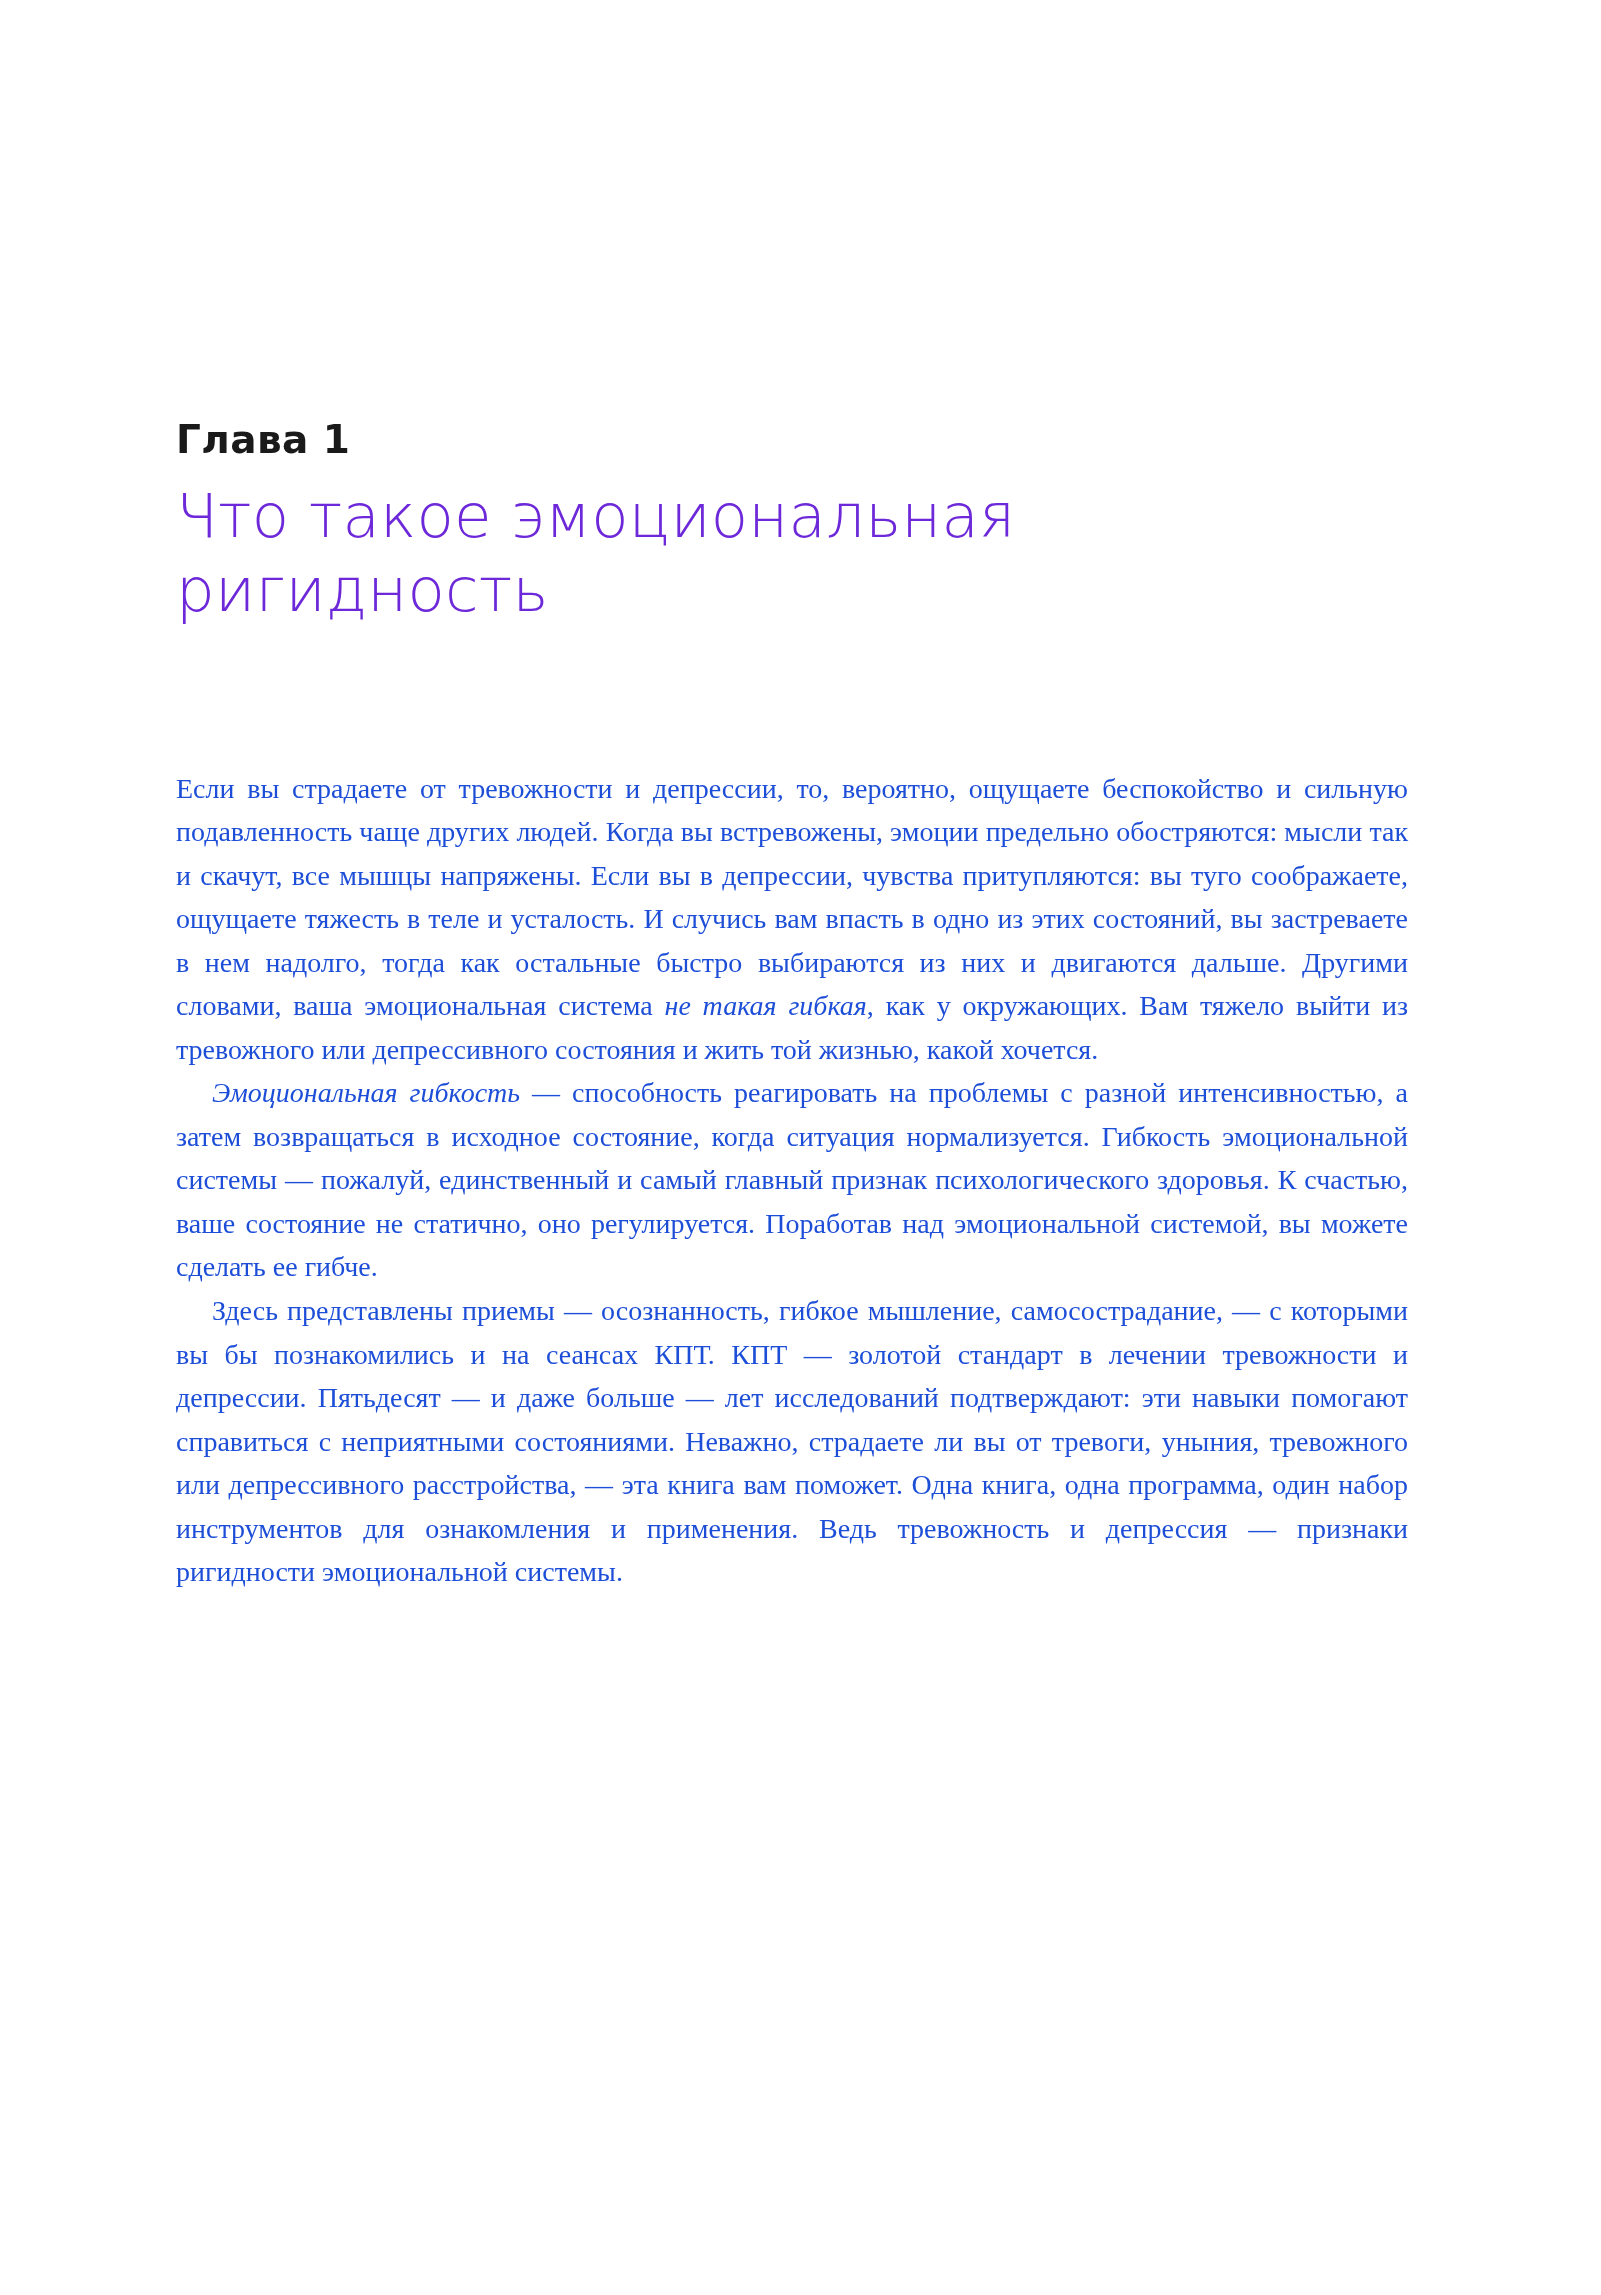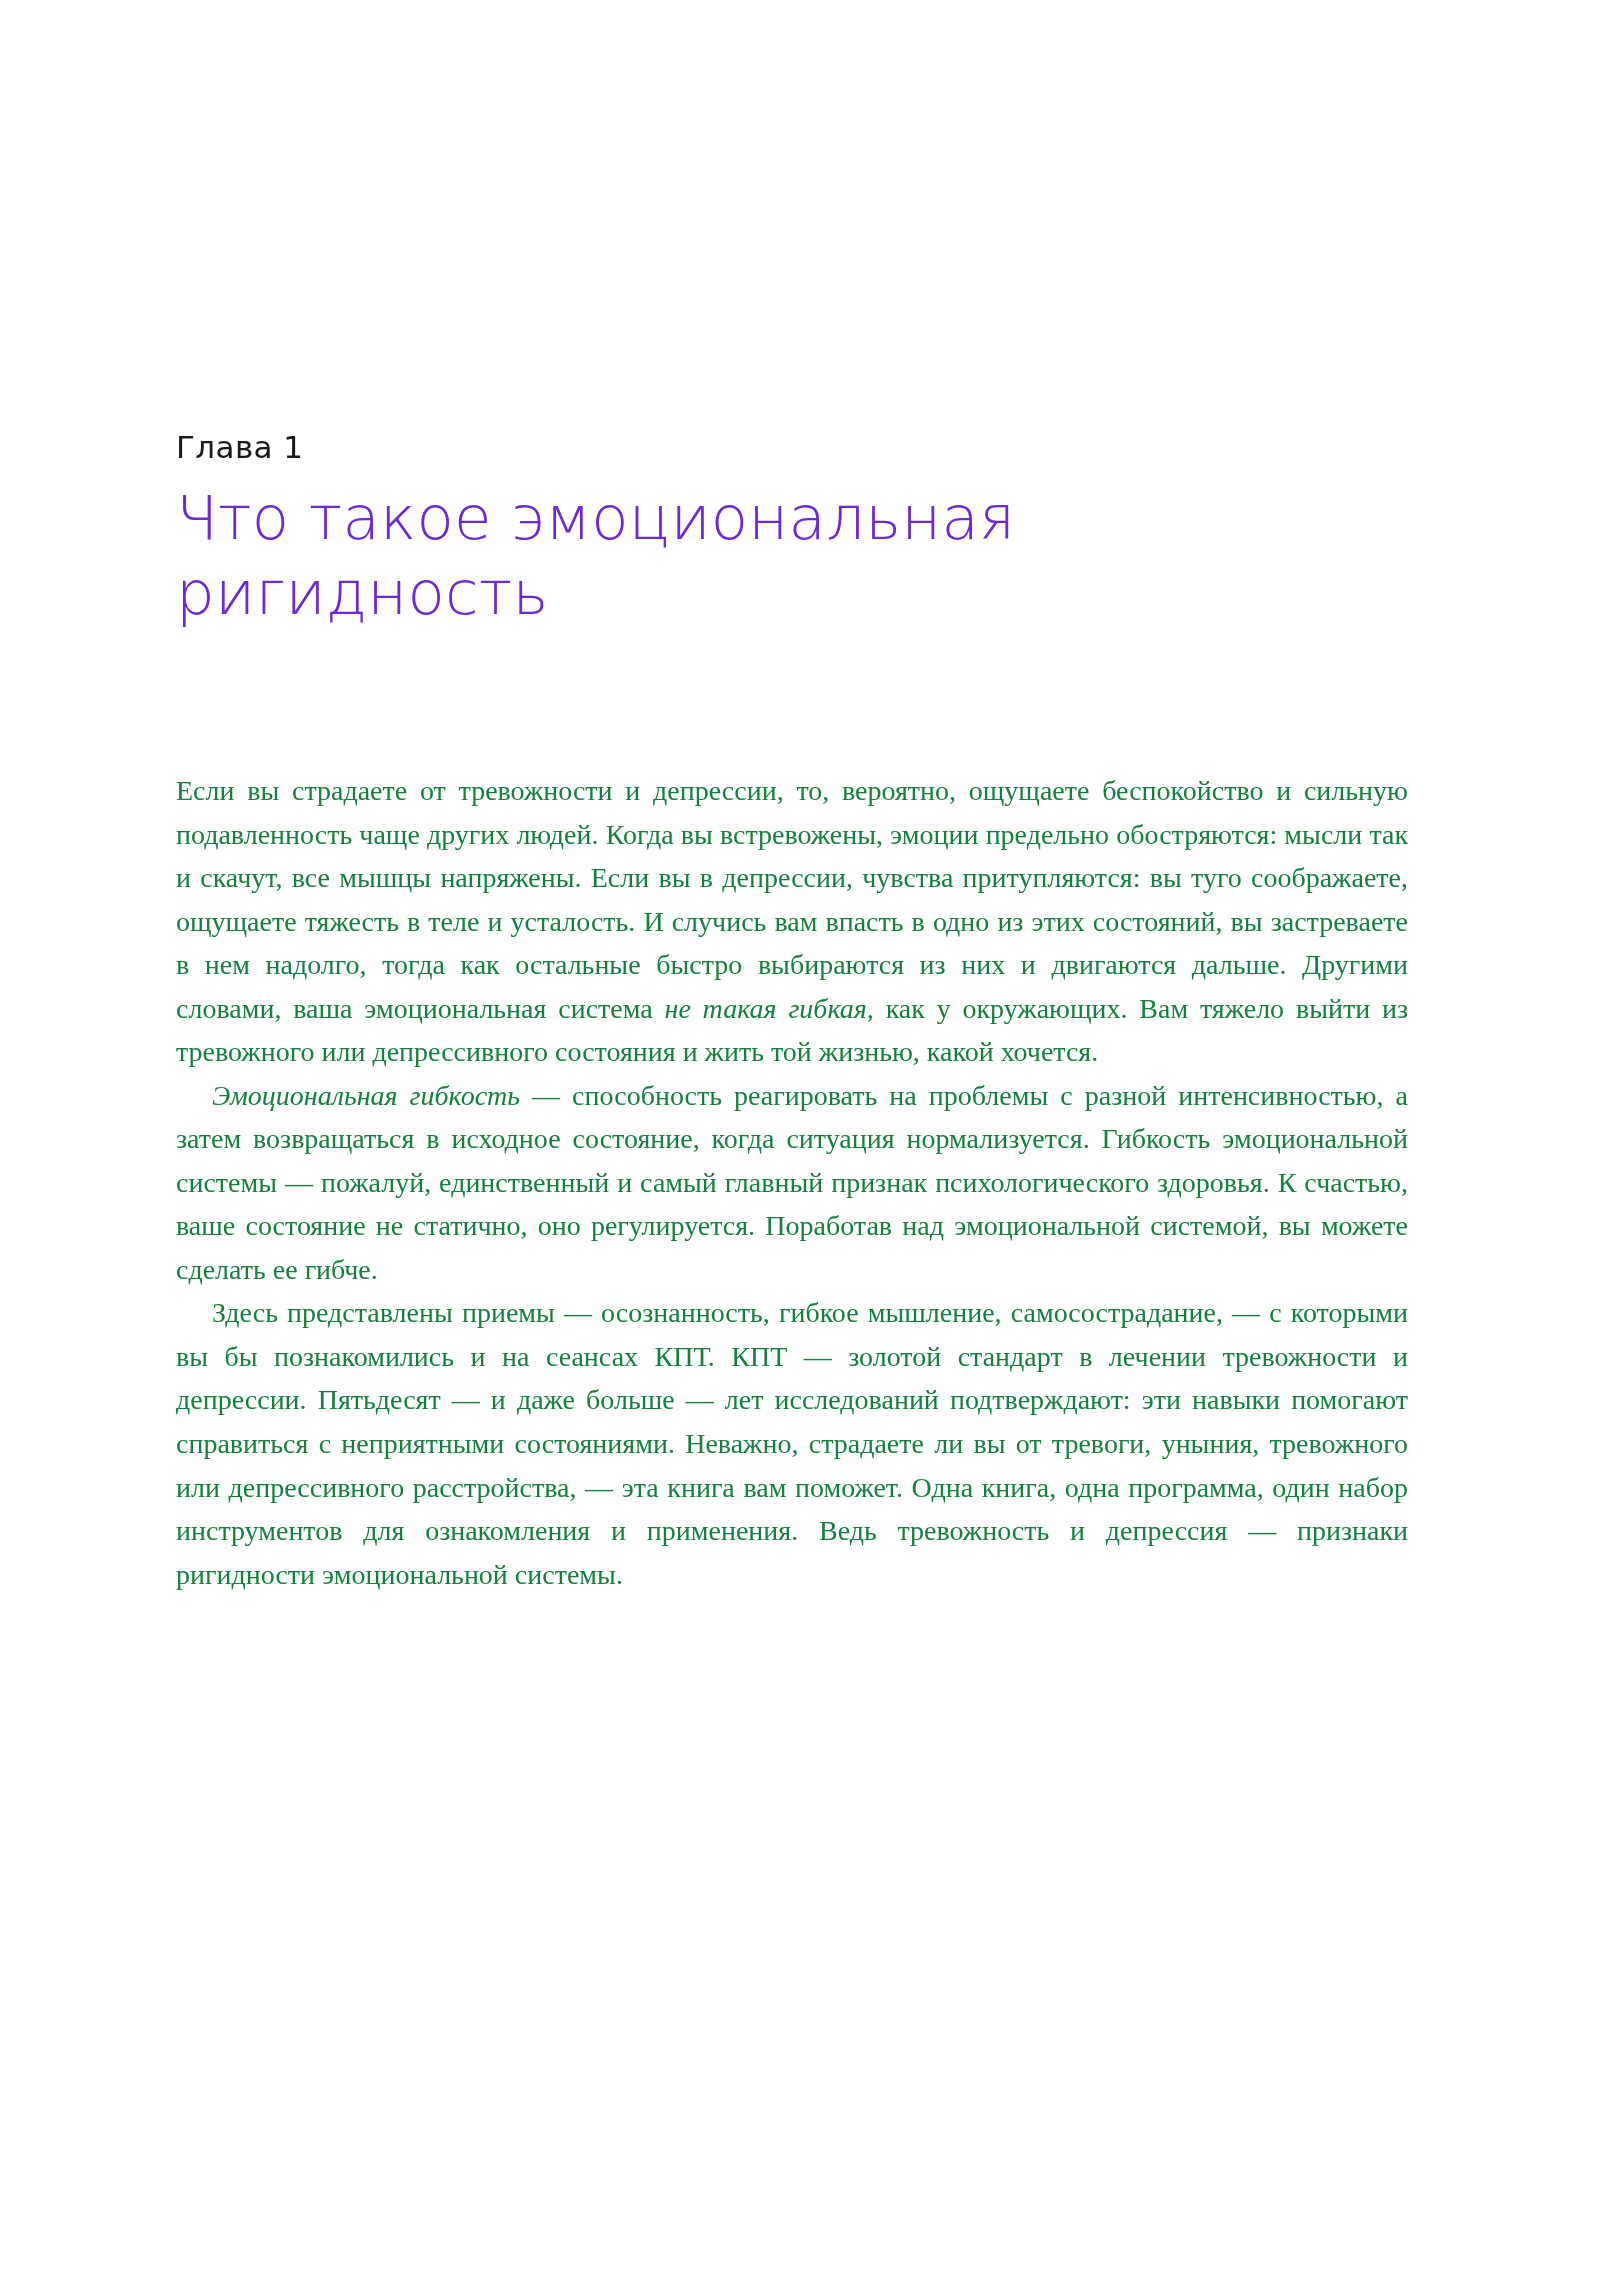--- a/index.html
+++ b/index.html
@@ -16,43 +16,43 @@
     box-sizing: border-box;
   }
   .content {
     position: absolute;
     left: 176px;
     top: 413px;
     width: 1232px;
   }
   .chapter-label {
     font-family: "DejaVu Sans", sans-serif;
-    font-weight: 400;
-    font-size: 31px;
+    font-weight: 700;
+    font-size: 39px;
     letter-spacing: 0.4px;
     color: #1a1a1a;
     line-height: 1.2;
-    margin: 16px 0 15px 0;
+    margin: 4px 0 15px 0;
   }
   .chapter-title {
     font-family: "DejaVu Sans", sans-serif;
     font-weight: 300;
     font-size: 61px;
     line-height: 1.22;
     letter-spacing: 0.2px;
     color: #6d28d9;
     margin: 0;
     max-width: 976px;
   }
   .body-text {
     margin-top: 139px;
     font-family: "Liberation Serif", "DejaVu Serif", serif;
     font-size: 28px;
     line-height: 1.555;
-    color: #15803d;
+    color: #1d4ed8;
     text-align: justify;
     text-justify: inter-word;
     hyphens: manual;
   }
   .body-text p {
     margin: 0;
   }
   .body-text p + p {
     text-indent: 36px;
   }

